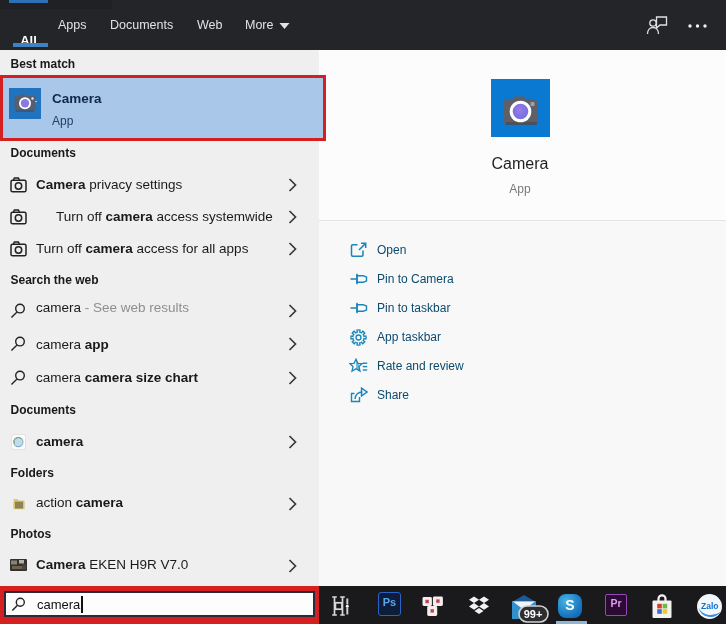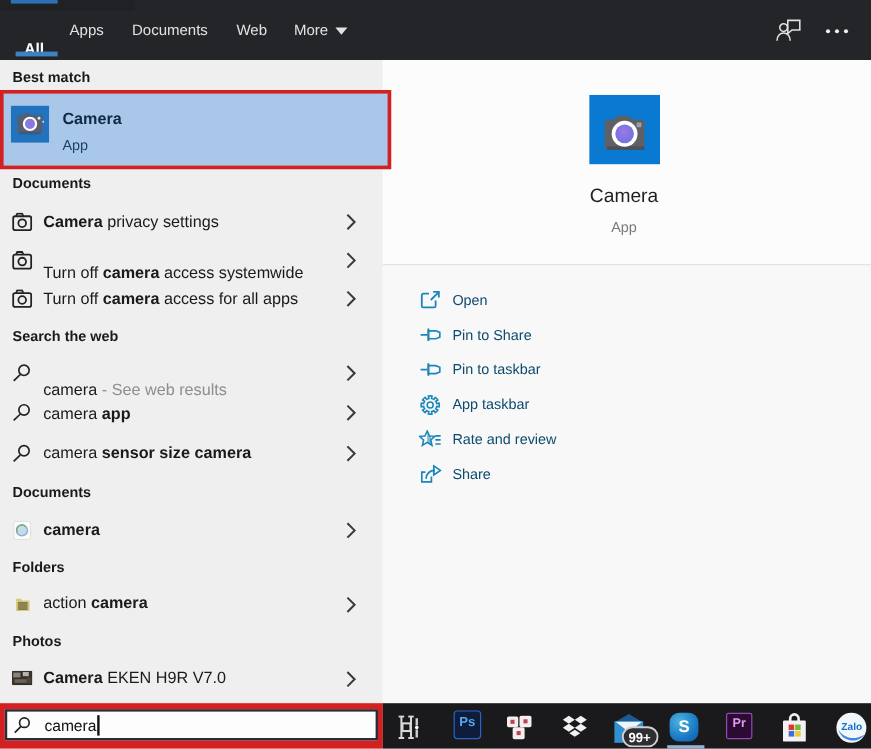--- a/index.html
+++ b/index.html
@@ -68,58 +68,58 @@
 <div class="row-text" style="top:177px;"><b>Camera</b> privacy settings</div>
 <svg class="chev" style="top:178px;" width="9" height="14" viewBox="0 0 9 14">
     <path d="M1.5 1 L7.5 7 L1.5 13" fill="none" stroke="#3a3a3a" stroke-width="1.7"></path>
   </svg>
 
 <svg class="abs" style="left:10px;top:209px;" width="17" height="16" viewBox="0 0 17 16">
   <rect x="1" y="3.2" width="15" height="11.6" rx="1.6" fill="none" stroke="#222" stroke-width="1.5"></rect>
   <path d="M3.4 3 L4.4 1 L8.4 1 L9.4 3" fill="none" stroke="#222" stroke-width="1.5"></path>
   <circle cx="8.5" cy="9" r="3.2" fill="none" stroke="#222" stroke-width="1.5"></circle>
 </svg>
-<div class="row-text" style="top:220px;">Turn off <b>camera</b> access systemwide</div>
+<div class="row-text" style="top:209px;margin-left:20px;">Turn off <b>camera</b> access systemwide</div>
 <svg class="chev" style="top:210px;" width="9" height="14" viewBox="0 0 9 14">
     <path d="M1.5 1 L7.5 7 L1.5 13" fill="none" stroke="#3a3a3a" stroke-width="1.7"></path>
   </svg>
 
 <svg class="abs" style="left:10px;top:241px;" width="17" height="16" viewBox="0 0 17 16">
   <rect x="1" y="3.2" width="15" height="11.6" rx="1.6" fill="none" stroke="#222" stroke-width="1.5"></rect>
   <path d="M3.4 3 L4.4 1 L8.4 1 L9.4 3" fill="none" stroke="#222" stroke-width="1.5"></path>
   <circle cx="8.5" cy="9" r="3.2" fill="none" stroke="#222" stroke-width="1.5"></circle>
 </svg>
 <div class="row-text" style="top:241px;">Turn off <b>camera</b> access for all apps</div>
 <svg class="chev" style="top:242px;" width="9" height="14" viewBox="0 0 9 14">
     <path d="M1.5 1 L7.5 7 L1.5 13" fill="none" stroke="#3a3a3a" stroke-width="1.7"></path>
   </svg>
 
 <svg class="abs" style="left:10px;top:303px;" width="16" height="16" viewBox="0 0 16 16">
   <circle cx="10" cy="5.6" r="4.3" fill="none" stroke="#222" stroke-width="1.4"></circle>
   <line x1="6.8" y1="9.2" x2="1.4" y2="14.4" stroke="#222" stroke-width="1.4"></line>
 </svg>
-<div class="row-text" style="top:317px;">camera <span style="color:#8e8e8e;">- See web results</span></div>
+<div class="row-text" style="top:300px;">camera <span style="color:#8e8e8e;">- See web results</span></div>
 <svg class="chev" style="top:304px;" width="9" height="14" viewBox="0 0 9 14">
     <path d="M1.5 1 L7.5 7 L1.5 13" fill="none" stroke="#3a3a3a" stroke-width="1.7"></path>
   </svg>
 
 <svg class="abs" style="left:10px;top:336px;" width="16" height="16" viewBox="0 0 16 16">
   <circle cx="10" cy="5.6" r="4.3" fill="none" stroke="#222" stroke-width="1.4"></circle>
   <line x1="6.8" y1="9.2" x2="1.4" y2="14.4" stroke="#222" stroke-width="1.4"></line>
 </svg>
 <div class="row-text" style="top:337px;">camera <b>app</b></div>
 <svg class="chev" style="top:337px;" width="9" height="14" viewBox="0 0 9 14">
     <path d="M1.5 1 L7.5 7 L1.5 13" fill="none" stroke="#3a3a3a" stroke-width="1.7"></path>
   </svg>
 
 <svg class="abs" style="left:10px;top:370px;" width="16" height="16" viewBox="0 0 16 16">
   <circle cx="10" cy="5.6" r="4.3" fill="none" stroke="#222" stroke-width="1.4"></circle>
   <line x1="6.8" y1="9.2" x2="1.4" y2="14.4" stroke="#222" stroke-width="1.4"></line>
 </svg>
-<div class="row-text" style="top:370px;">camera <b>sensor size camera</b></div>
+<div class="row-text" style="top:370px;">camera <b>camera size chart</b></div>
 <svg class="chev" style="top:371px;" width="9" height="14" viewBox="0 0 9 14">
     <path d="M1.5 1 L7.5 7 L1.5 13" fill="none" stroke="#3a3a3a" stroke-width="1.7"></path>
   </svg>
 
 <svg class="abs" style="left:11px;top:434px;" width="15" height="16" viewBox="0 0 15 16">
   <rect x="0.5" y="0.5" width="14" height="15" rx="2" fill="#fcfcfc" stroke="#dcdcdc" stroke-width="0.8"></rect>
   <circle cx="7.3" cy="8" r="4.6" fill="#c2dcee"></circle>
   <circle cx="7.3" cy="8" r="4.6" fill="none" stroke="#86aec6" stroke-width="1.1"></circle>
   <path d="M3.4 9.5 a4.2 4.2 0 0 1 7 -4.5" fill="none" stroke="#79a86a" stroke-width="1"></path>
 </svg>
@@ -188,21 +188,21 @@
   <path d="M11 1.3 h4.7 v4.7" fill="none" stroke="#1a85b8" stroke-width="1.5"></path>
   <line x1="15.4" y1="1.6" x2="9" y2="8" stroke="#1a85b8" stroke-width="1.5"></line>
 </svg>
 <div class="act-text" style="top:243px;">Open</div>
 
 <svg class="abs" style="left:350px;top:271px;" width="18" height="16" viewBox="0 0 18 16">
   <line x1="0.5" y1="8" x2="6.2" y2="8" stroke="#1a85b8" stroke-width="1.5"></line>
   <path d="M7 4.7 h6.2 l3.3 1.3 v4 l-3.3 1.3 h-6.2 z" fill="none" stroke="#1a85b8" stroke-width="1.4"></path>
   <line x1="7" y1="2.8" x2="7" y2="13.2" stroke="#1a85b8" stroke-width="1.6"></line>
 </svg>
-<div class="act-text" style="top:272px;">Pin to Share</div>
+<div class="act-text" style="top:272px;">Pin to Camera</div>
 
 <svg class="abs" style="left:350px;top:300px;" width="18" height="16" viewBox="0 0 18 16">
   <line x1="0.5" y1="8" x2="6.2" y2="8" stroke="#1a85b8" stroke-width="1.5"></line>
   <path d="M7 4.7 h6.2 l3.3 1.3 v4 l-3.3 1.3 h-6.2 z" fill="none" stroke="#1a85b8" stroke-width="1.4"></path>
   <line x1="7" y1="2.8" x2="7" y2="13.2" stroke="#1a85b8" stroke-width="1.6"></line>
 </svg>
 <div class="act-text" style="top:301px;">Pin to taskbar</div>
 
 <svg class="abs" style="left:350px;top:329px;" width="17" height="17" viewBox="0 0 17 17">
   <path d="M 7.36 3.02 L 6.96 1.06 A 7.60 7.60 0 0 1 10.04 1.06 L 9.64 3.02 A 5.60 5.60 0 0 1 11.57 3.82 L 12.67 2.15 A 7.60 7.60 0 0 1 14.85 4.33 L 13.18 5.43 A 5.60 5.60 0 0 1 13.98 7.36 L 15.94 6.96 A 7.60 7.60 0 0 1 15.94 10.04 L 13.98 9.64 A 5.60 5.60 0 0 1 13.18 11.57 L 14.85 12.67 A 7.60 7.60 0 0 1 12.67 14.85 L 11.57 13.18 A 5.60 5.60 0 0 1 9.64 13.98 L 10.04 15.94 A 7.60 7.60 0 0 1 6.96 15.94 L 7.36 13.98 A 5.60 5.60 0 0 1 5.43 13.18 L 4.33 14.85 A 7.60 7.60 0 0 1 2.15 12.67 L 3.82 11.57 A 5.60 5.60 0 0 1 3.02 9.64 L 1.06 10.04 A 7.60 7.60 0 0 1 1.06 6.96 L 3.02 7.36 A 5.60 5.60 0 0 1 3.82 5.43 L 2.15 4.33 A 7.60 7.60 0 0 1 4.33 2.15 L 5.43 3.82 Z" fill="none" stroke="#1a85b8" stroke-width="1.3"></path>

